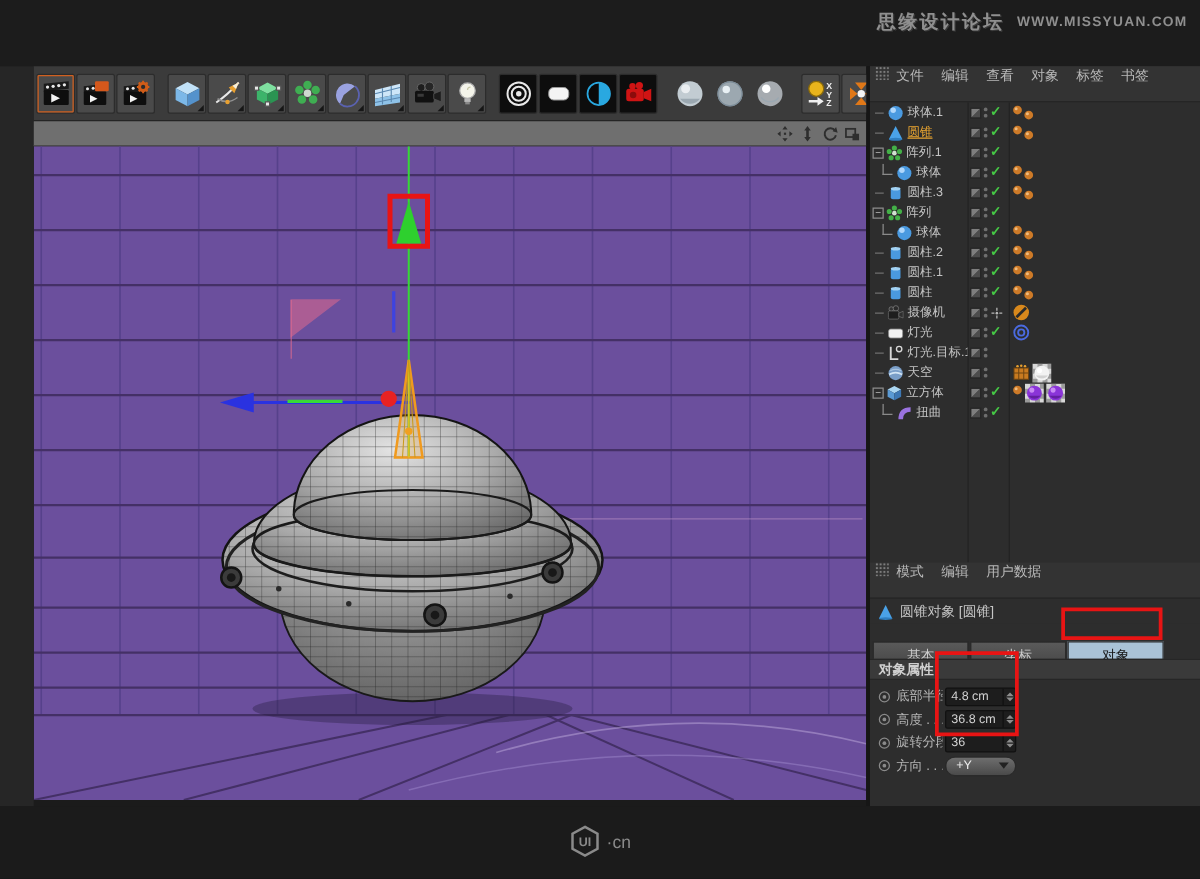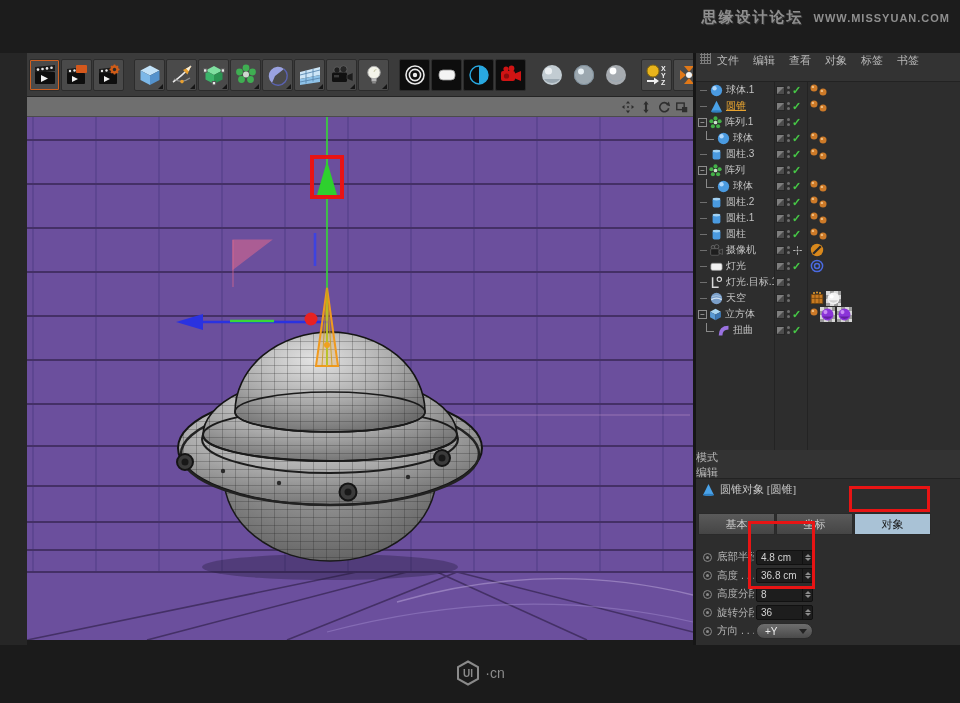--- a/index.html
+++ b/index.html
@@ -77,25 +77,25 @@
   .t-mid svg.cross{width:11px;height:11px;}
   .t-tags{display:flex;align-items:center;gap:2px;padding-left:3px;}
   .t-tags svg{display:block;}
   .odot1{margin-top:-5px;}
   .odot2{margin-top:4px;margin-left:-1px;}
   .matthumb{width:15px;height:15px;background:
     conic-gradient(#9b9b9b 0 25%,#d8d8d8 0 50%,#9b9b9b 0 75%,#d8d8d8 0);background-size:8px 8px;
     display:flex;align-items:center;justify-content:center;}
 
   
-  #attr-menu{position:absolute;left:0;top:397px;width:264px;flex-direction:column;}
+  #attr-menu{position:absolute;left:0;top:397px;width:264px;}
   #obj-title{position:absolute;left:0;top:426px;width:264px;height:20px;display:flex;align-items:center;
     background:#2d2d2d;}
   #obj-title svg{width:13px;height:13px;margin:0 5px 0 6px;}
-  #obj-title span{color:#c6c6c6;font-size:11px;font-family:Liberation Serif, serif;}
+  #obj-title span{color:#c6c6c6;font-size:11px;}
   #tabs{position:absolute;left:2px;top:460px;width:233px;height:22px;display:flex;gap:1px;}
   .tab{flex:1;display:flex;align-items:center;justify-content:center;font-size:11px;color:#cccccc;
     background:linear-gradient(#5a5a5a,#454545);border:1px solid #2a2a2a;}
   .tab.selected{background:#a9c2d6;color:#141414;}
   #sec-header{position:absolute;left:0;top:474px;width:264px;height:17px;background:#3a3a3a;
     display:flex;align-items:center;border-top:1px solid #262626;border-bottom:1px solid #262626;}
   #sec-header span{color:#cfcfcf;font-size:11px;font-weight:bold;margin-left:7px;}
   #attrs{position:absolute;left:0;top:495px;width:264px;}
   .arow{display:flex;align-items:center;height:18.5px;}
   .radio{width:9px;height:9px;border:1.5px solid #8a8a8a;border-radius:50%;margin:0 5px 0 7px;
@@ -998,20 +998,23 @@
         <polygon points="6,1 11,11 1,11" fill="#4aa2e8"></polygon>
           <ellipse cx="6" cy="11" rx="5" ry="1" fill="#2f7ec0"></ellipse>
       </svg>
       <span>圆锥对象 [圆锥]</span>
     </div>
     <div id="tabs">
         <div class="tab">基本</div>
         <div class="tab">坐标</div>
         <div class="tab selected">对象</div>
       </div>
+    <div id="sec-header">
+      <span>对象属性</span>
+    </div>
     <div id="attrs">
         <div class="arow">
           <span class="radio">
             <i></i>
           </span>
           <span class="alabel">底部半径</span>
           <div class="afield">
             <span class="val">4.8 cm</span>
             <span class="stepper">
               <span class="up"></span>
@@ -1029,33 +1032,20 @@
             <span class="stepper">
               <span class="up"></span>
               <span class="dn"></span>
             </span>
           </div>
         </div>
         <div class="arow">
           <span class="radio">
             <i></i>
           </span>
-          <span class="alabel">高度分段</span>
-          <div class="afield">
-            <span class="val">8</span>
-            <span class="stepper">
-              <span class="up"></span>
-              <span class="dn"></span>
-            </span>
-          </div>
-        </div>
-        <div class="arow">
-          <span class="radio">
-            <i></i>
-          </span>
           <span class="alabel">旋转分段</span>
           <div class="afield">
             <span class="val">36</span>
             <span class="stepper">
               <span class="up"></span>
               <span class="dn"></span>
             </span>
           </div>
         </div>
         <div class="arow">

